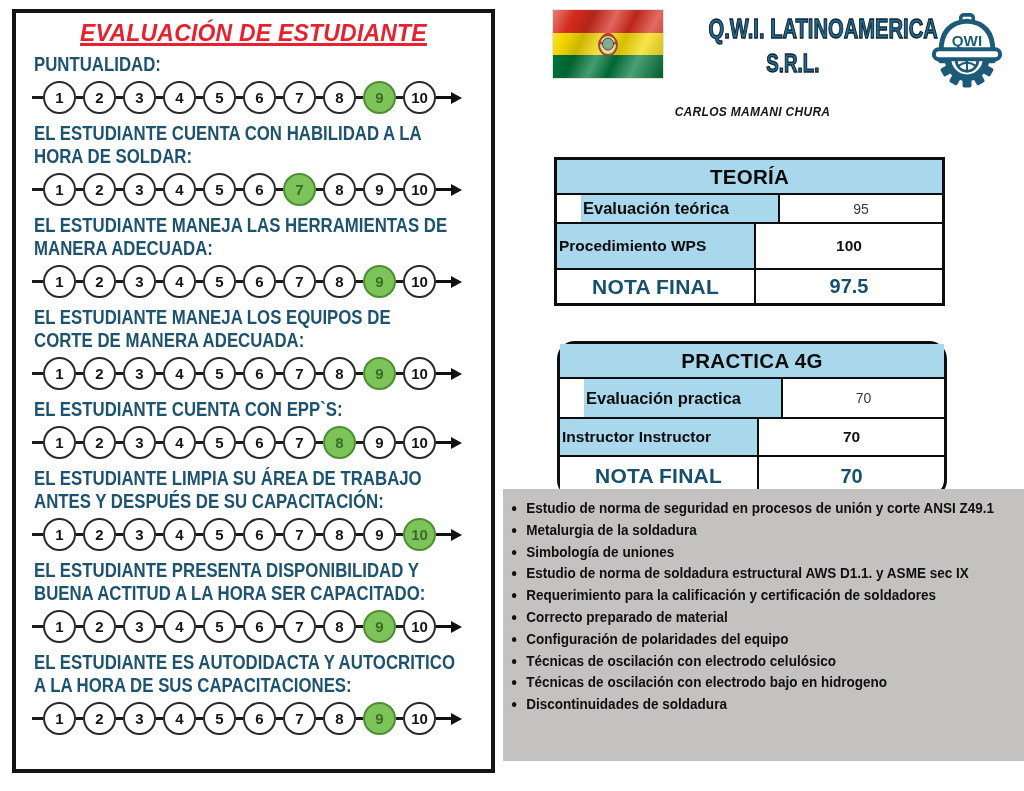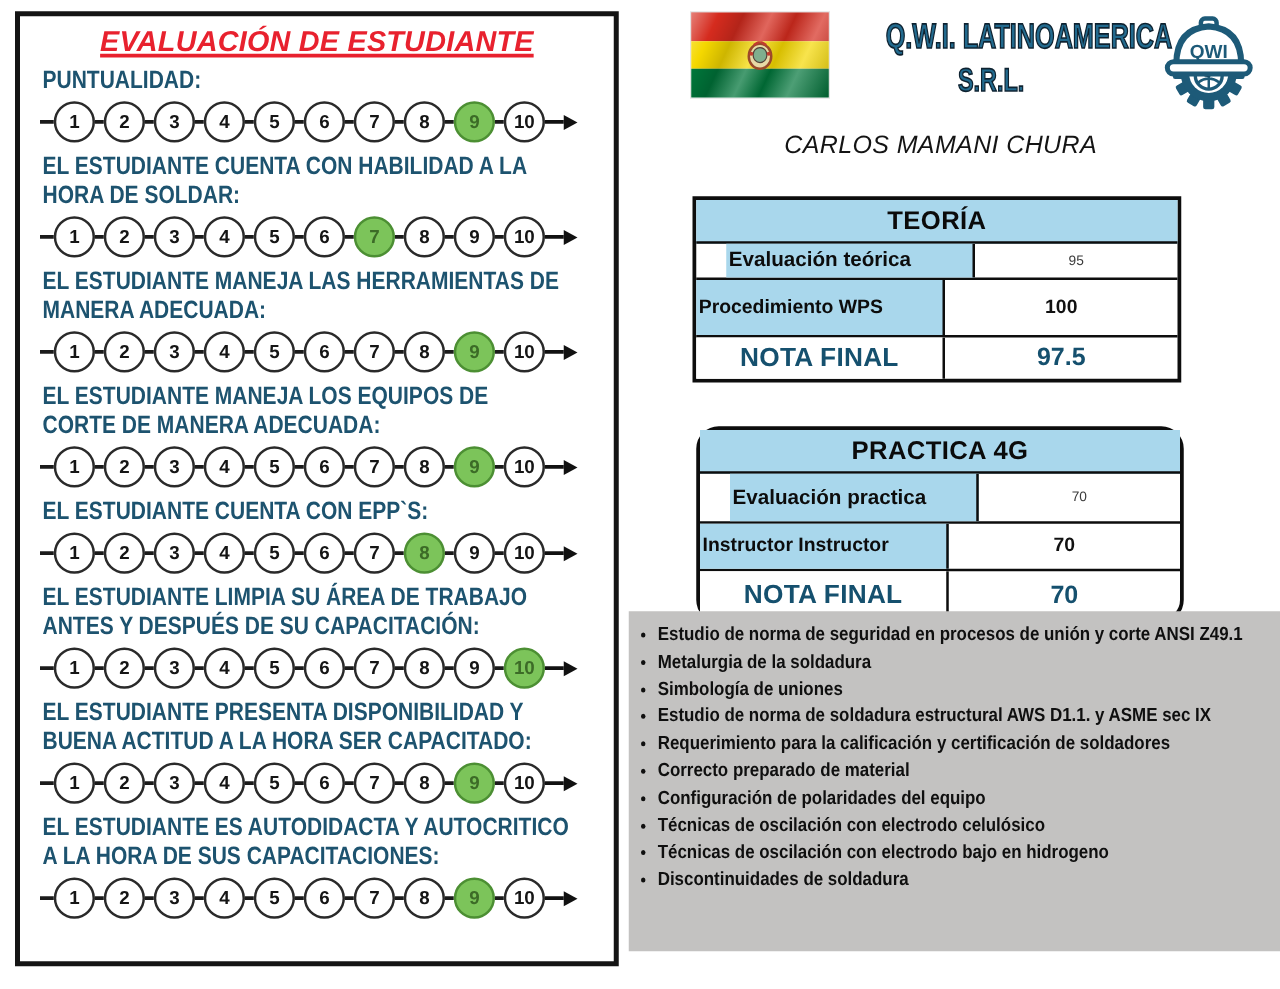--- a/index.html
+++ b/index.html
@@ -56,42 +56,42 @@
   .brand{position:absolute;left:664px;top:14px;width:258px;text-align:center;line-height:30px;}
   .brand .bline{display:inline-block;font-weight:bold;color:var(--brand_teal);
     -webkit-text-stroke:1.3px var(--brand_outline);transform:scaleX(.72);transform-origin:50% 50%;white-space:nowrap;}
   .brand .l1{font-size:28px;}
   .brand .l2{font-size:26px;}
 
   .logo{position:absolute;left:922px;top:5px;width:90px;height:86px;}
 
   .student-name{
     position:absolute;left:560px;top:105px;width:385px;text-align:center;
-    font-weight:normal;font-style:italic;font-size:20px;color:#141414;letter-spacing:.3px;
+    font-weight:bold;font-style:italic;font-size:12px;color:#141414;letter-spacing:.3px;
   }
 
   
   .score-table{position:absolute;border:3px solid #0d0d0d;background:#fff;}
   #table-0{left:554px;top:157px;width:391px;}
   #table-1{left:557px;top:341px;width:390px;border-radius:18px;}
   .t-head{
     background:var(--table_blue);border-bottom:2.5px solid #0d0d0d;text-align:center;
     font-weight:bold;font-size:20.5px;color:#0b0b0b;height:35px;
     display:flex;align-items:center;justify-content:center;letter-spacing:.3px;
   }
   .t-row{display:flex;border-bottom:2.5px solid #0d0d0d;}
   .t-row .t-label{
     width:199px;background:var(--table_blue);border-right:2.5px solid #0d0d0d;
     display:flex;align-items:center;padding:2px 2px;font-weight:bold;color:#0c0c0c;
   }
   .t-row .t-value{flex:1;display:flex;align-items:center;justify-content:center;}
   .r1{height:29px;padding-left:24px;} .r2{height:46px;}
   #table-1 .r1{height:40px;} #table-1 .r2{height:38px;}
   .r1 .t-label{font-size:16.5px;}
-  .r1 .t-value{font-size:11px;color:#3a3a3a;}
+  .r1 .t-value{font-size:14px;color:#3a3a3a;}
   .r2 .t-label{font-size:15.5px;}
   .r2 .t-value{font-weight:bold;font-size:15.5px;color:#111;}
   .t-final{display:flex;height:33px;}
   #table-1 .t-final{height:38px;}
   .t-final .t-label{
     width:199px;border-right:2.5px solid #0d0d0d;background:#fff;
     display:flex;align-items:center;justify-content:center;
     font-weight:bold;font-size:21px;color:var(--nota_blue);letter-spacing:.2px;
   }
   .t-final .t-value{flex:1;display:flex;align-items:center;justify-content:center;

